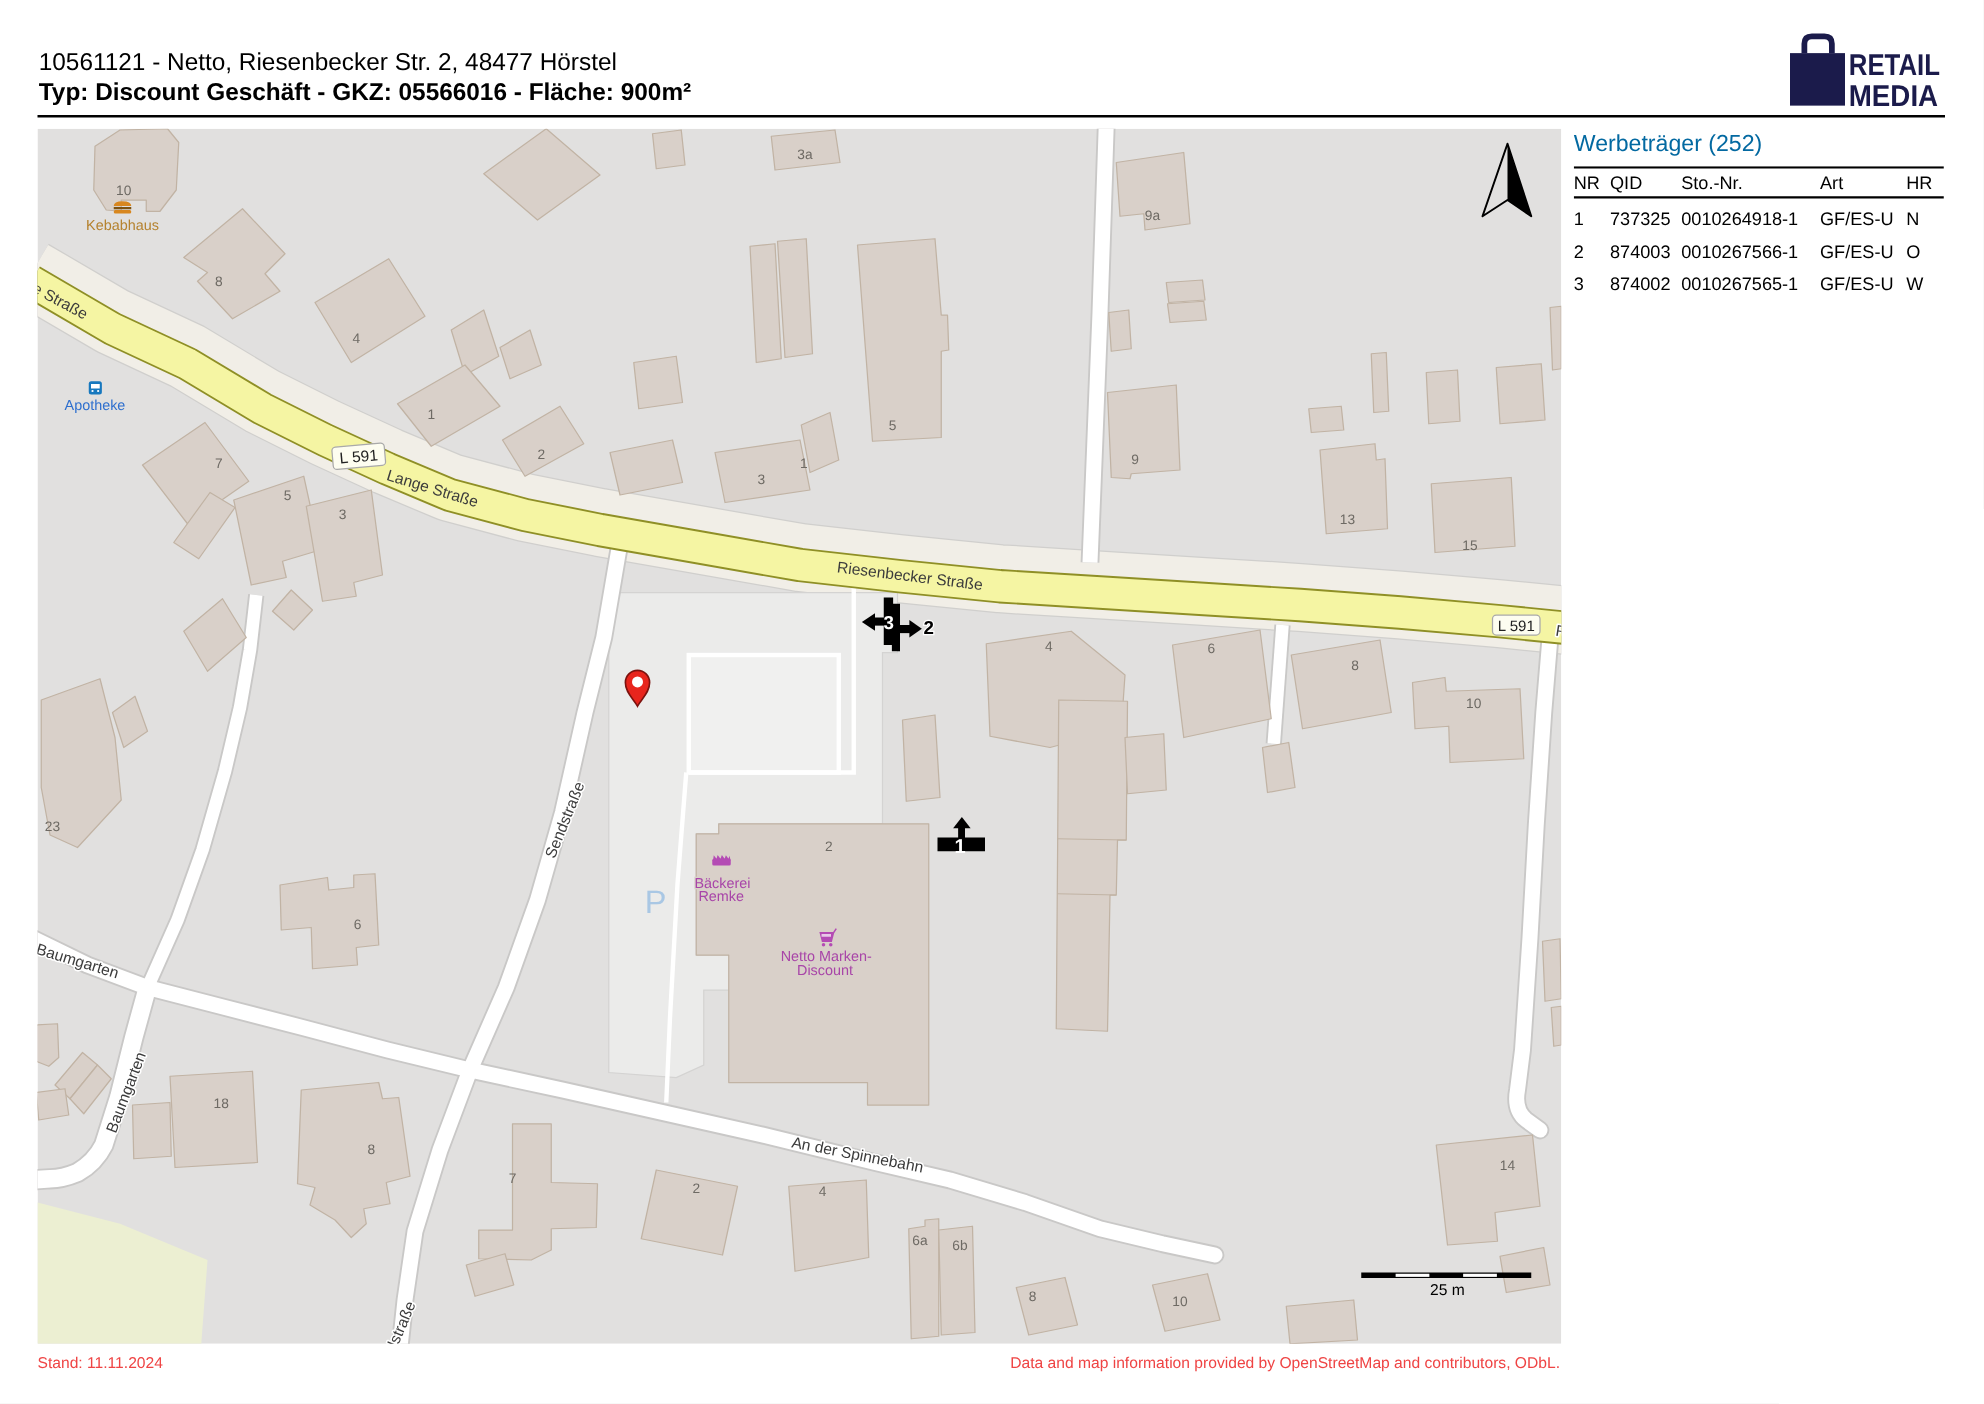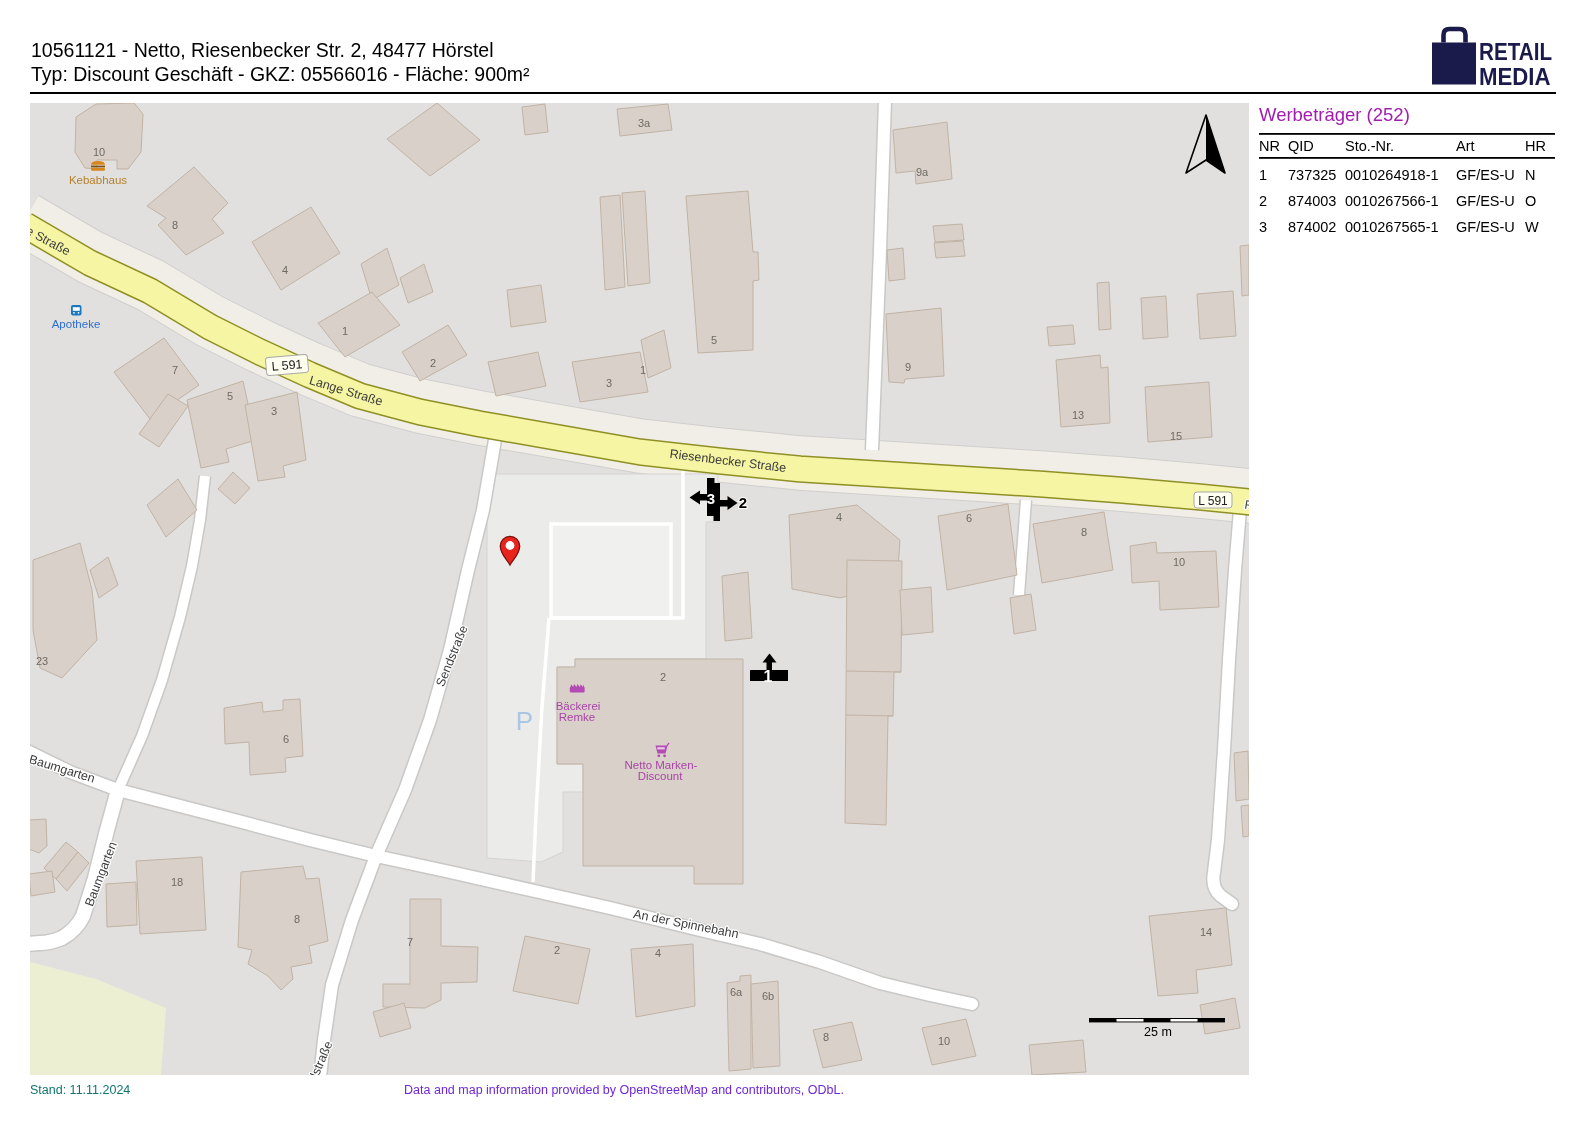--- a/index.html
+++ b/index.html
@@ -5,38 +5,38 @@
   html,body{margin:0;padding:0;}
   body{width:1587px;height:1123px;position:relative;background:#fff;
        font-family:"Liberation Sans", sans-serif;}
   .abs{position:absolute;}
 </style>
 </head>
 <body>
 
 <div class="abs" style="left:31px;top:39px;font-size:19.5px;color:#000;text-align:right;">10561121 - Netto, Riesenbecker Str. 2, 48477 Hörstel</div>
 
-<div class="abs" style="left:31px;top:63px;font-size:19.5px;color:#000;">Typ: Discount Geschäft - GKZ: 05566016 - Fläche: 900m²</div>
+<div class="abs" style="left:31px;top:63px;font-size:19.5px;color:#000;font-weight:bold;">Typ: Discount Geschäft - GKZ: 05566016 - Fläche: 900m²</div>
 
 <div class="abs" style="left:30px;top:92px;width:1526px;height:1.5px;background:#000;"></div>
 
 <svg class="abs" style="left:1428px;top:12px;" width="132" height="80" viewBox="0 0 132 80">
 
   <rect x="4" y="30.5" width="44" height="42" fill="#1b1b4b"></rect>
 
   <path d="M 15.5 30.5 L 15.5 23 Q 15.5 17 21.5 17 L 31.5 17 Q 37.5 17 37.5 23 L 37.5 30.5" fill="none" stroke="#1b1b4b" stroke-width="4.6"></path>
 
   <text x="51" y="48" font-size="24" font-weight="bold" fill="#1b1b4b" textLength="73" lengthAdjust="spacingAndGlyphs">RETAIL</text>
 
   <text x="51" y="73" font-size="24" font-weight="bold" fill="#1b1b4b" textLength="71.5" lengthAdjust="spacingAndGlyphs">MEDIA</text>
 </svg>
 
 <div class="abs" style="left:1259px;top:104px;width:300px;">
   
-  <div style="font-size:18.5px;color:#a21caf;">Werbeträger (252)</div>
+  <div style="font-size:18.5px;color:#0369a1;">Werbeträger (252)</div>
   
   <svg width="300" height="140" viewBox="0 0 300 140" style="margin-top:7px;">
     <rect x="0" y="0" width="296" height="1.8" fill="#000"></rect>
     <rect x="0" y="24" width="296" height="1.8" fill="#000"></rect>
     <g font-size="14.5" fill="#000">
       <text x="0" y="18">NR</text>
         <text x="29" y="18">QID</text>
         <text x="86" y="18">Sto.-Nr.</text>
         <text x="197" y="18">Art</text>
         <text x="266" y="18">HR</text>
@@ -52,23 +52,23 @@
         <text x="266" y="73">O</text>
       <text x="0" y="99">3</text>
         <text x="29" y="99">874002</text>
         <text x="86" y="99">0010267565-1</text>
         <text x="197" y="99">GF/ES-U</text>
         <text x="266" y="99">W</text>
     </g>
   </svg>
 </div>
 
-<div class="abs" style="left:30px;top:1083px;font-size:12.5px;color:#0f766e;">Stand: 11.11.2024</div>
-
-<div class="abs" style="left:0;top:1083px;width:1248px;text-align:center;font-size:12.5px;color:#6d28d9;">Data and map information provided by OpenStreetMap and contributors, ODbL.</div>
+<div class="abs" style="left:30px;top:1083px;font-size:12.5px;color:#ef4444;">Stand: 11.11.2024</div>
+
+<div class="abs" style="left:0;top:1083px;width:1248px;text-align:right;font-size:12.5px;color:#ef4444;">Data and map information provided by OpenStreetMap and contributors, ODbL.</div>
 
 <svg class="abs" style="left:30px;top:103px;" width="1219" height="972" viewBox="0 0 1219 972">
 <g transform="translate(-30,-103)">
 
 <rect x="30" y="103" width="1219" height="972" fill="#e1e0df"></rect>
 
 <path d="M 25,219 L 90,257 L 150,285 L 210,321 L 260,346 L 310,369 L 360,390 L 420,406 L 480,418 L 560,432 L 640,446 L 720,455 L 800,463 L 880,468 L 960,473 L 1040,478 L 1120,484 L 1200,491 L 1260,497" fill="none" stroke="#d0cfcd" stroke-width="55.5" stroke-linejoin="round"></path>
 <path d="M 25,219 L 90,257 L 150,285 L 210,321 L 260,346 L 310,369 L 360,390 L 420,406 L 480,418 L 560,432 L 640,446 L 720,455 L 800,463 L 880,468 L 960,473 L 1040,478 L 1120,484 L 1200,491 L 1260,497" fill="none" stroke="#f1eee7" stroke-width="53.5" stroke-linejoin="round"></path>
 
 <path d="M 30,962 L 96,979 L 166,1008 L 161,1075 L 30,1075 Z" fill="#ecefd2"></path>

